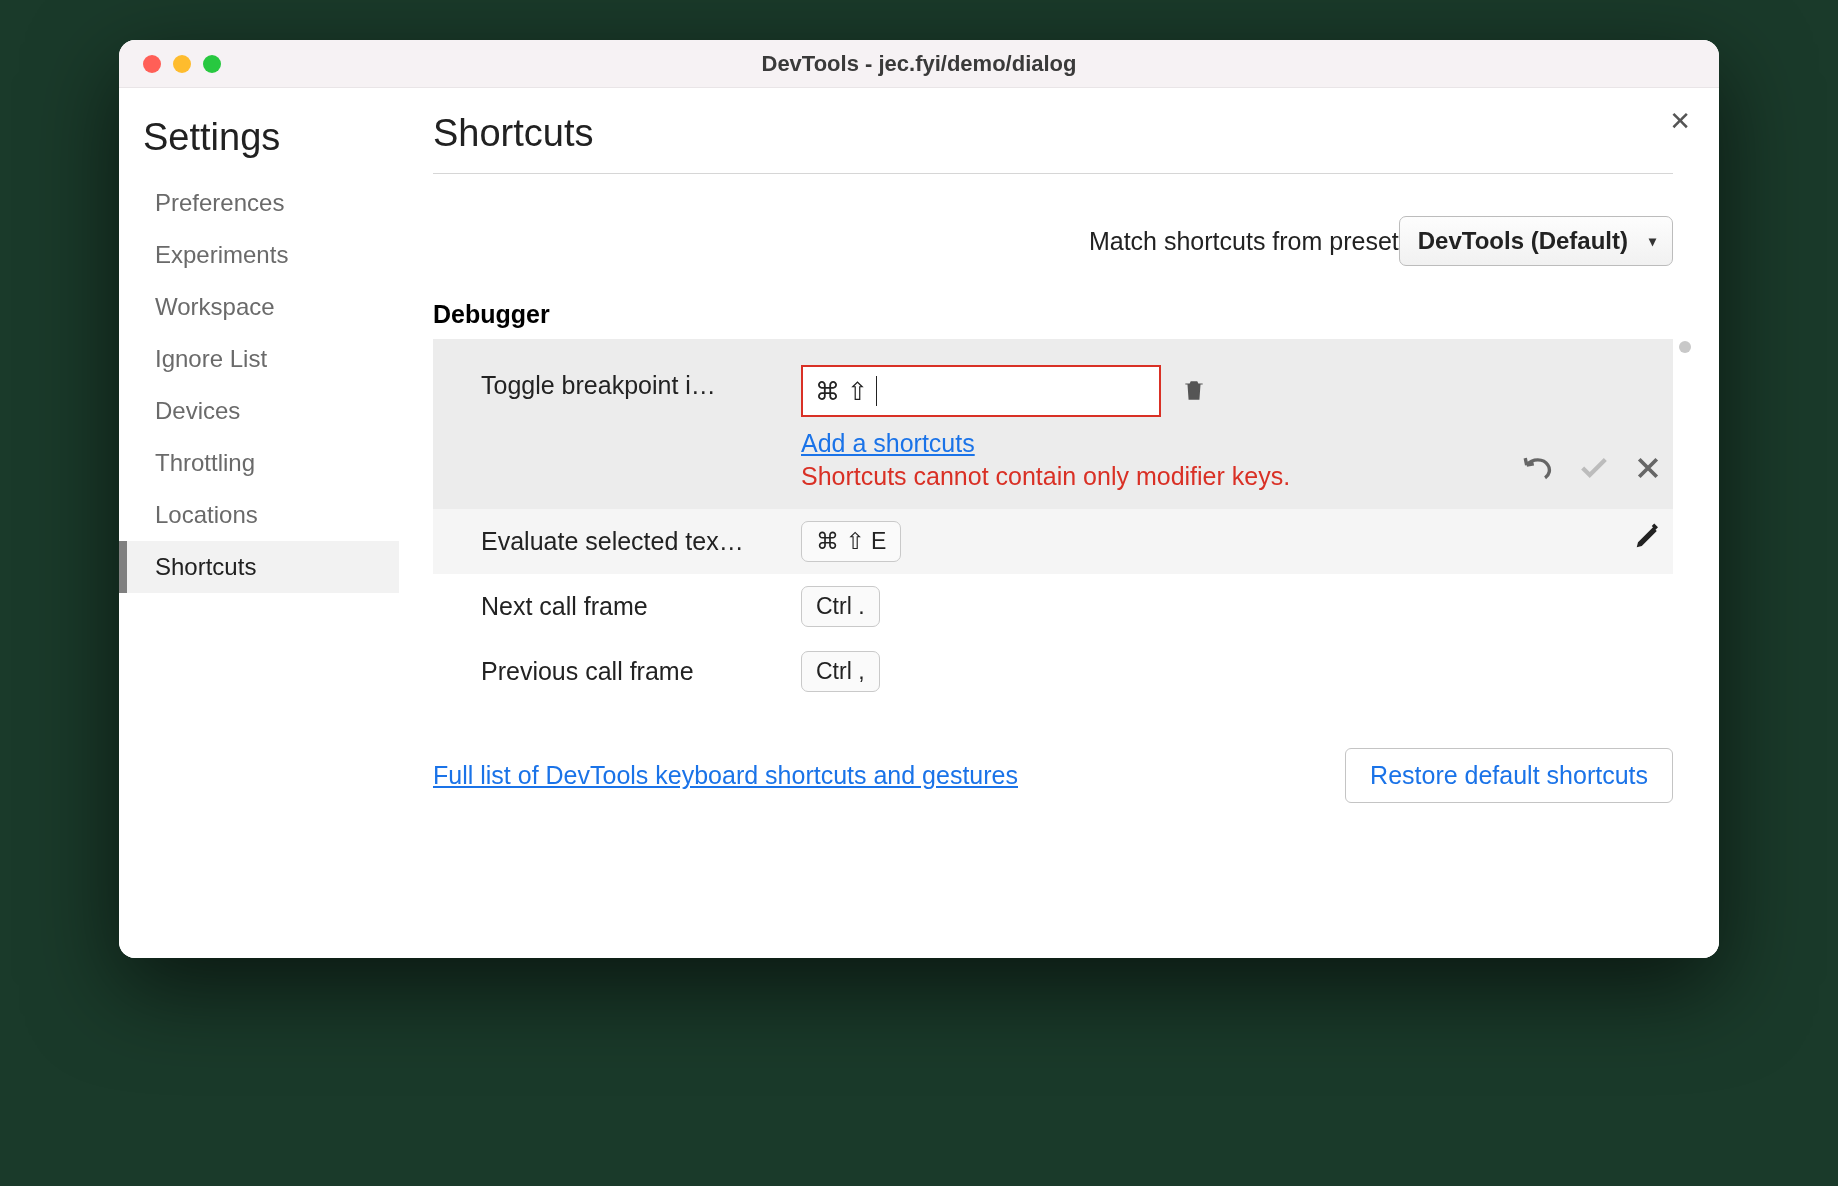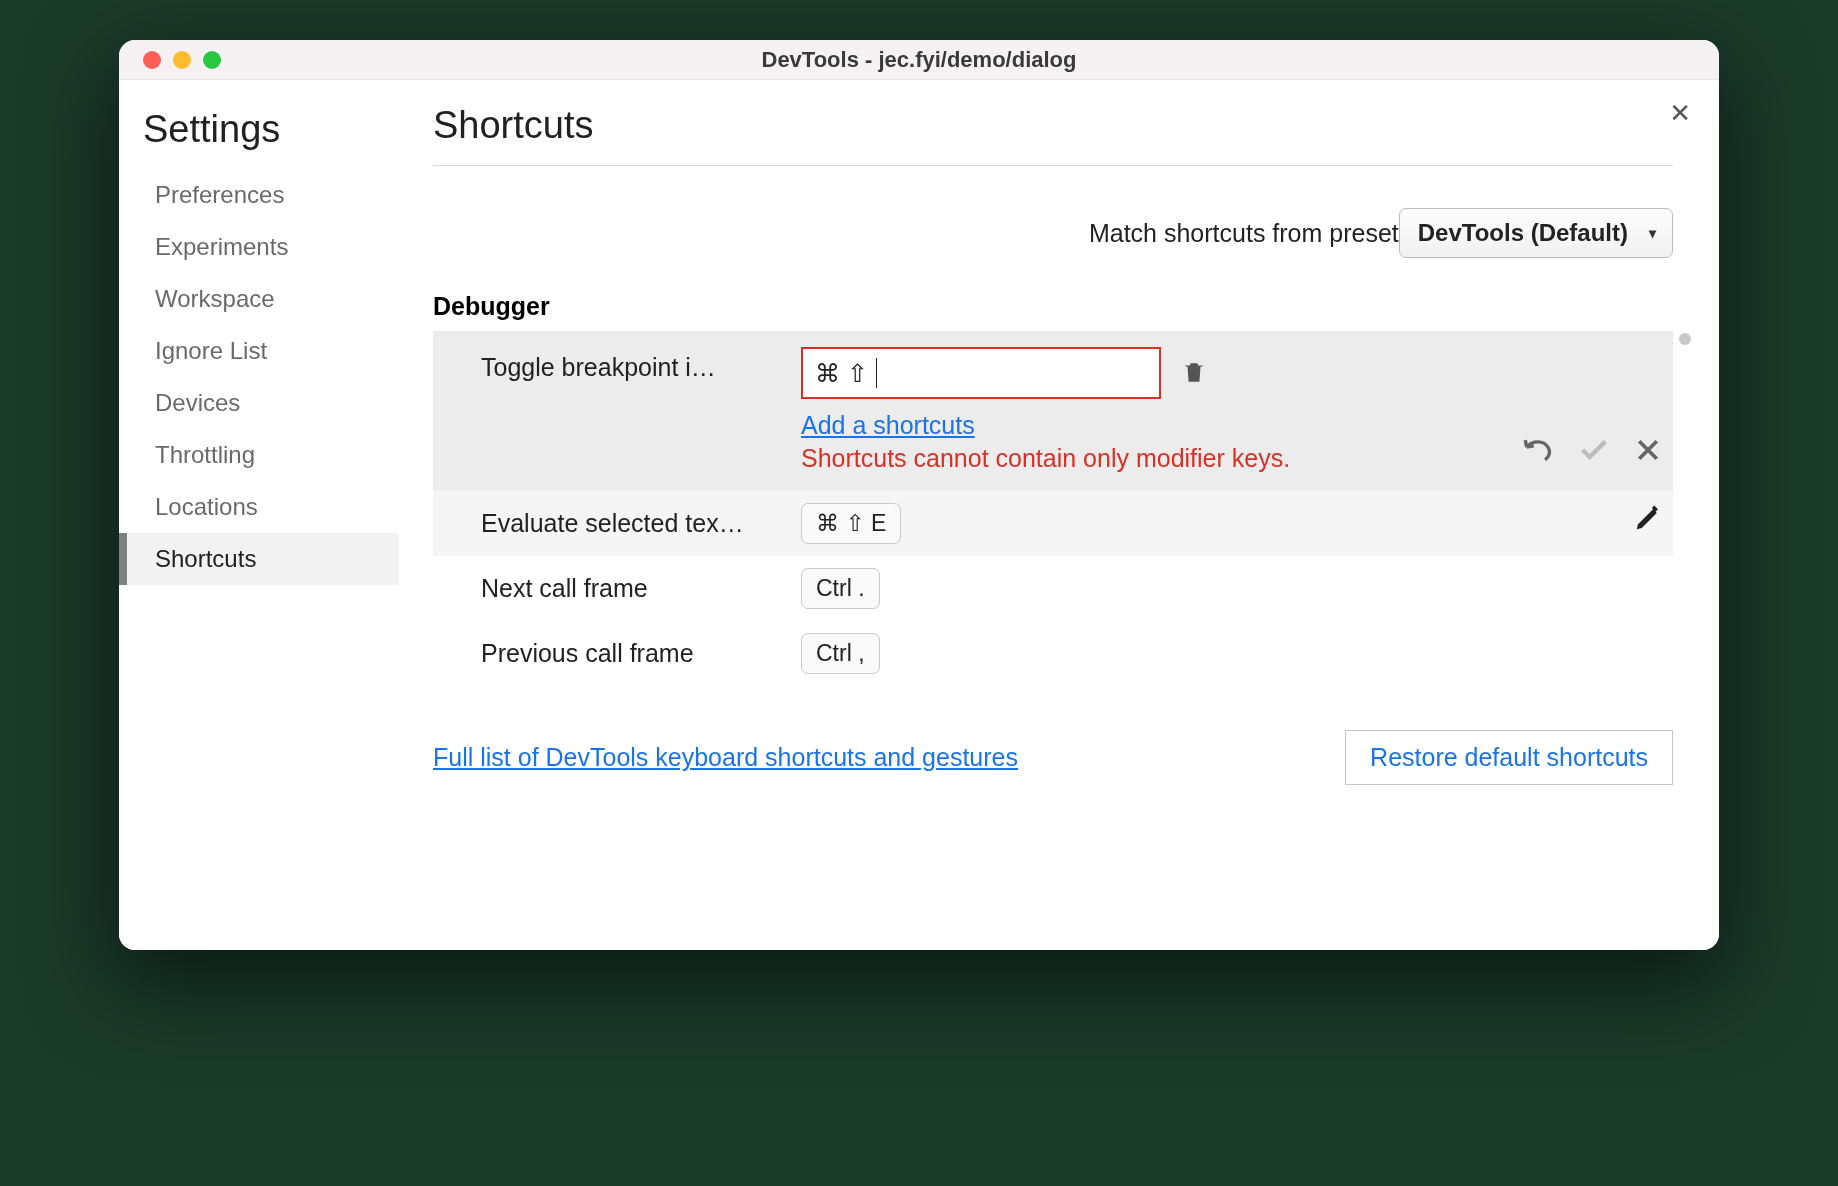--- a/index.html
+++ b/index.html
@@ -14,21 +14,21 @@
   padding-top: 40px;
 }
 .window {
   width: 1600px;
   background: #fff;
   border-radius: 16px;
   box-shadow: 0 30px 90px rgba(0,0,0,0.6);
   overflow: hidden;
 }
 .titlebar {
-  height: 40px;
+  height: 48px;
   background: #f6f2f4;
   display: flex;
   align-items: center;
   position: relative;
   border-bottom: 1px solid #e9e5e7;
 }
 .traffic-lights { display: flex; gap: 12px; margin-left: 24px; }
 .tl { width: 18px; height: 18px; border-radius: 50%; }
 .tl.red { background: #ff5f57; }
 .tl.yellow { background: #febc2e; }
@@ -79,21 +79,21 @@
 .rows { position: relative; }
 .scroll-dot {
   position: absolute; right: -18px; top: 2px;
   width: 12px; height: 12px; background: #c8c8c8; border-radius: 50%;
 }
 .row {
   display: flex; align-items: flex-start;
   padding: 12px 10px 12px 48px;
   font-size: 25px; color: #222;
 }
-.row.editing { background: #ececec; align-items: flex-start; padding-top: 16px; padding-bottom: 18px; }
+.row.editing { background: #ececec; align-items: flex-start; padding-top: 26px; padding-bottom: 18px; }
 .row.alt { background: #f5f5f5; }
 .row-label { width: 320px; white-space: nowrap; overflow: hidden; text-overflow: ellipsis; padding-top: 6px; }
 .row-mid { flex: 1; }
 .row-actions { display: flex; gap: 22px; align-items: center; margin-left: auto; }
 .shortcut-input {
   width: 360px; height: 52px; border: 2px solid #d93025;
   background: #fff; display: flex; align-items: center;
   padding: 0 12px; font-size: 25px; color: #222;
 }
 .cursor { display: inline-block; width: 1px; height: 30px; background: #222; margin-left: 8px; vertical-align: middle; }
@@ -105,21 +105,21 @@
 .kbd {
   display: inline-block; border: 1px solid #c9c9c9; border-radius: 7px;
   background: #fafafa; padding: 6px 14px; font-size: 23px; color: #222;
 }
 .footer {
   display: flex; justify-content: space-between; align-items: center;
   margin-top: 44px;
 }
 .footer-link { color: #1a73e8; text-decoration: underline; font-size: 25px; cursor: pointer; }
 .restore-btn {
-  border: 1px solid #c4c4c4; border-radius: 0;
+  border: 1px solid #c4c4c4; border-radius: 6px;
   background: #fff; color: #1a73e8; font-size: 25px;
   padding: 12px 24px; cursor: pointer;
 }
 svg { display: block; }
 </style>
 </head>
 <body>
 
 <div class="window">
   <div class="titlebar">

